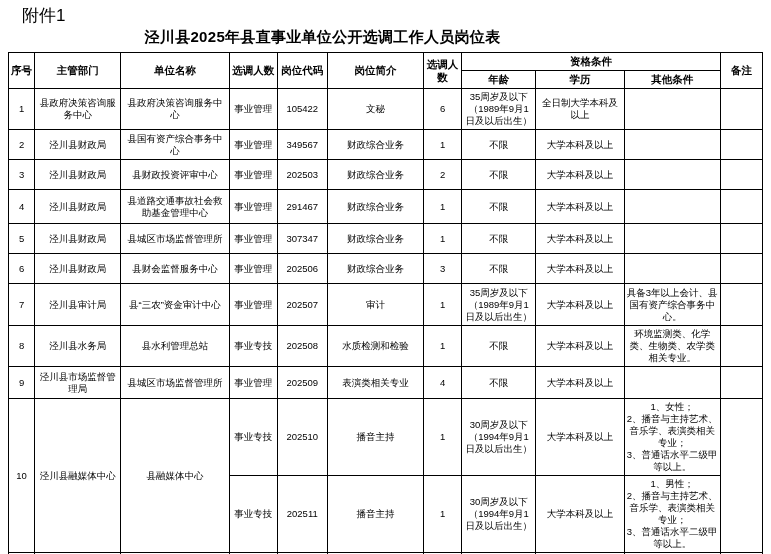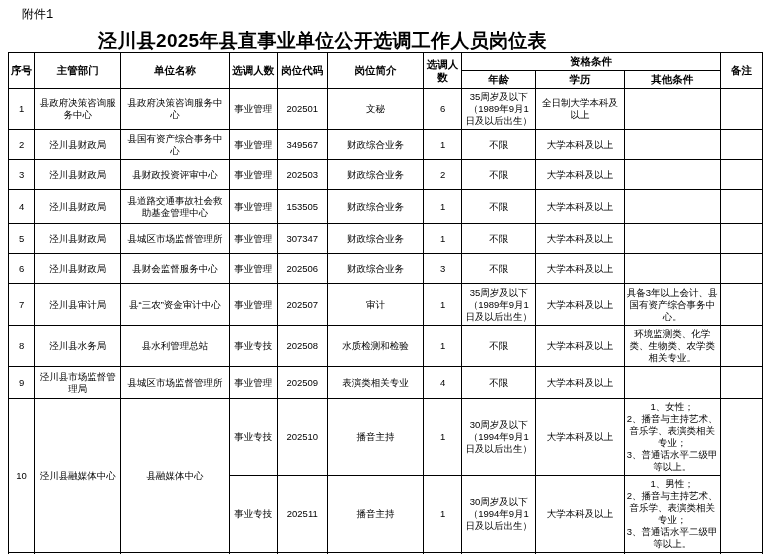--- a/index.html
+++ b/index.html
@@ -17,32 +17,32 @@
   .page {
     position: relative;
     width: 771px;
     height: 554px;
     box-sizing: border-box;
   }
   .attach-label {
     position: absolute;
     left: 22px;
     top: 9px;
-    font-size: 12px;
+    font-size: 17px;
     line-height: 13px;
     color: #000;
-    font-family: Liberation Mono, monospace;
+    font-family: Liberation Sans, sans-serif;
   }
   .doc-title {
     position: absolute;
     left: 0;
     top: 28px;
     width: 645px;
     text-align: center;
-    font-size: 19px;
+    font-size: 15px;
     font-weight: bold;
     letter-spacing: 0.3px;
     color: #000;
   }
   table.grid {
     position: absolute;
     left: 8px;
     top: 52px;
     width: 755px;
     border-collapse: collapse;
@@ -133,21 +133,21 @@
         <th class="hdr-sub">其他条件</th>
       </tr>
     </thead>
     <tbody>
 
       <tr style="height:40px;">
         <td>1</td>
         <td>县政府决策咨询服务中心</td>
         <td>县政府决策咨询服务中心</td>
         <td>事业管理</td>
-        <td>202501</td>
+        <td>105422</td>
         <td>文秘</td>
         <td>6</td>
         <td class="cell-left">35周岁及以下（1989年9月1日及以后出生）</td>
         <td class="cell-left">全日制大学本科及以上</td>
         <td class="other-list"></td>
         <td></td>
       </tr>
 
       <tr style="height:30px;">
         <td>2</td>
@@ -175,21 +175,21 @@
         <td class="cell-left">大学本科及以上</td>
         <td class="other-list"></td>
         <td></td>
       </tr>
 
       <tr style="height:34px;">
         <td>4</td>
         <td>泾川县财政局</td>
         <td>县道路交通事故社会救助基金管理中心</td>
         <td>事业管理</td>
-        <td>153505</td>
+        <td>291467</td>
         <td>财政综合业务</td>
         <td>1</td>
         <td>不限</td>
         <td class="cell-left">大学本科及以上</td>
         <td class="other-list"></td>
         <td></td>
       </tr>
 
       <tr style="height:30px;">
         <td>5</td>

